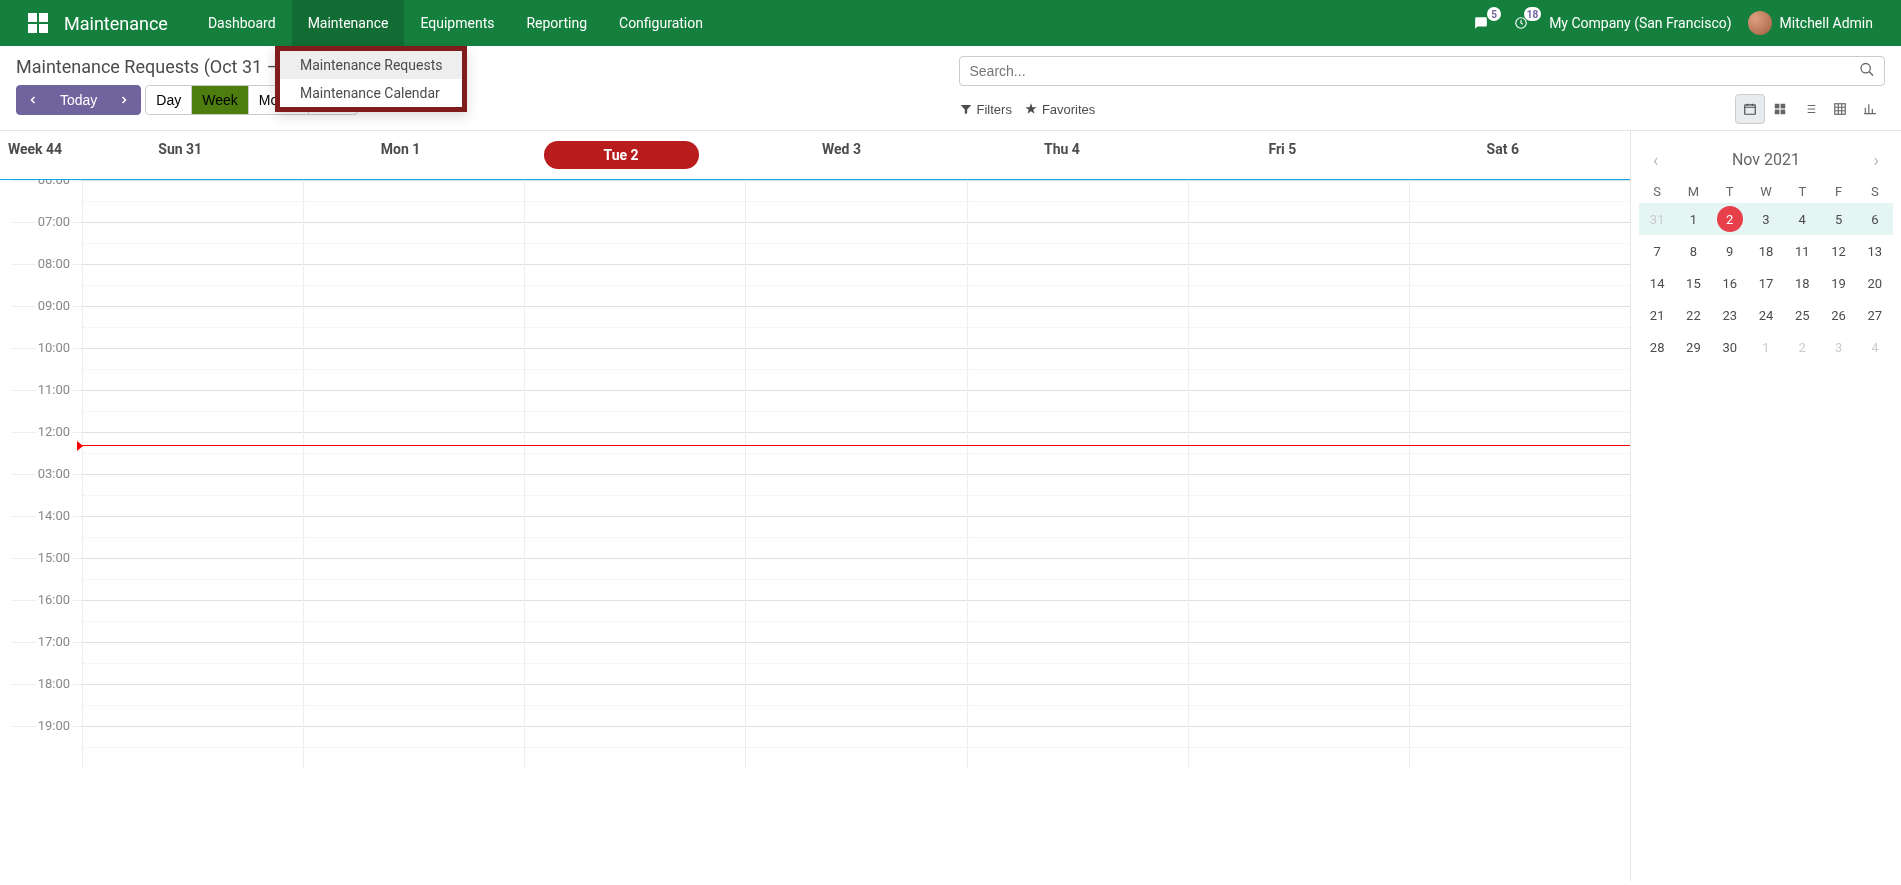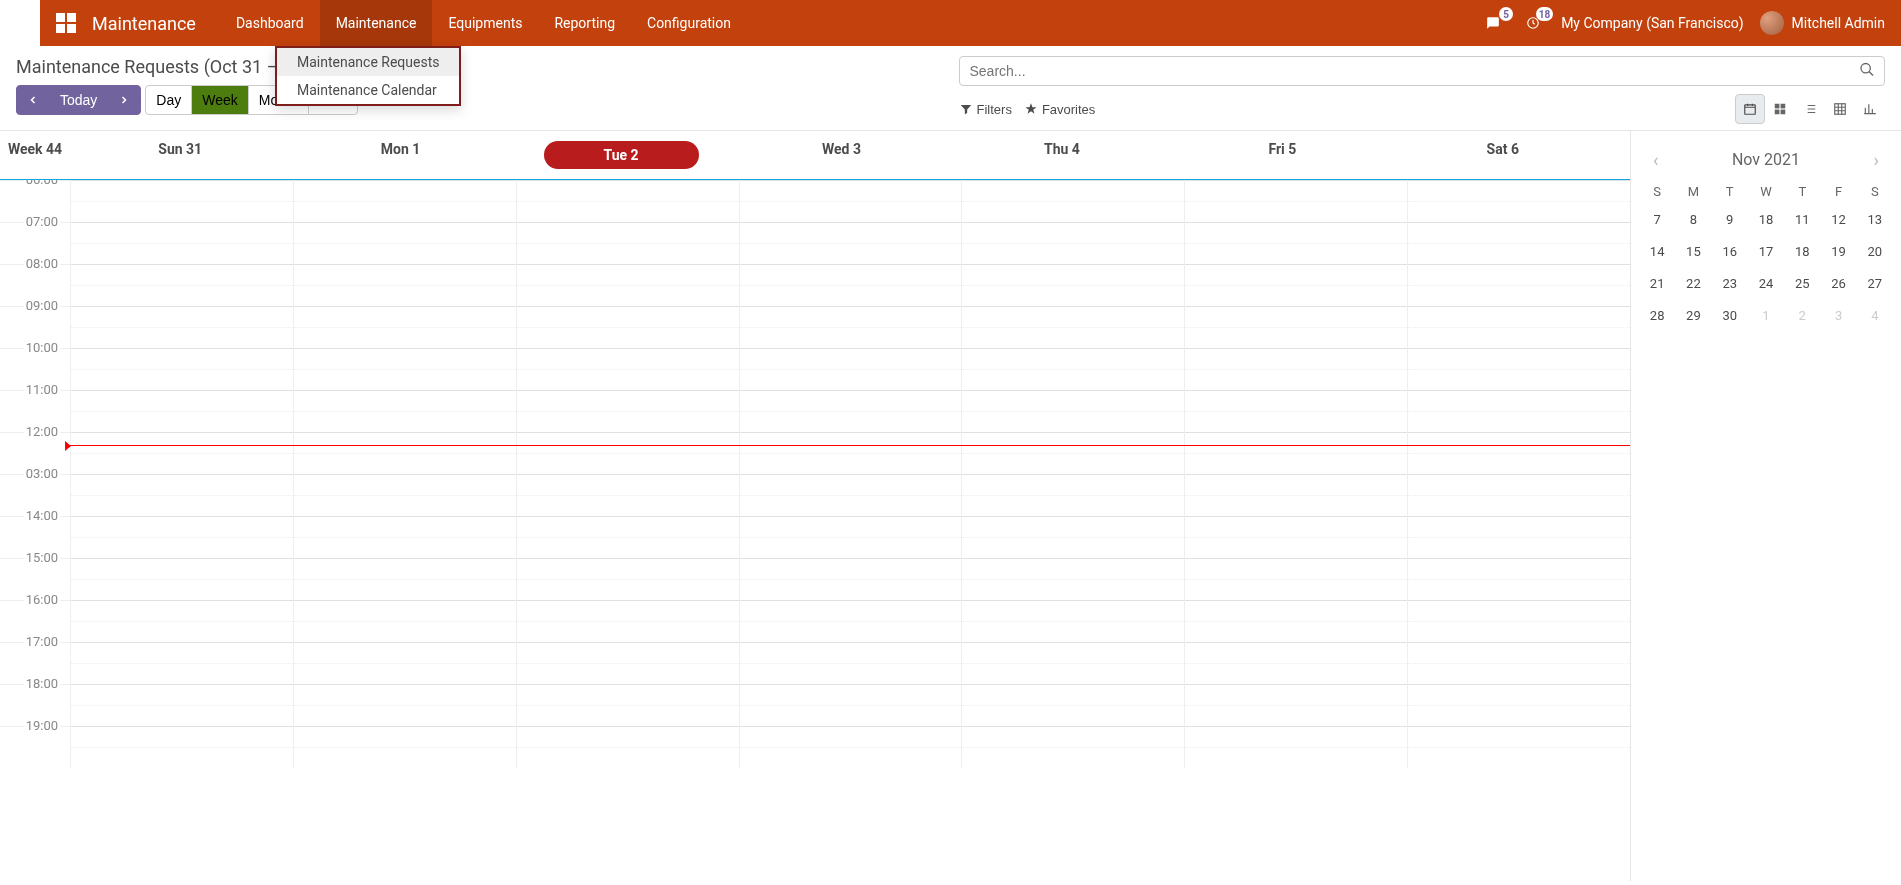--- a/index.html
+++ b/index.html
@@ -1,33 +1,33 @@
 <!DOCTYPE html>
 <html><head>
   <meta charset="utf-8">
   <style>
     * { box-sizing: border-box; margin: 0; padding: 0; }
     body { font-family: -apple-system, BlinkMacSystemFont, "Segoe UI", Roboto, Helvetica, Arial, sans-serif; font-size: 14px; color: #4c4c4c; background: #fff; overflow: hidden; }
     
     
-    .navbar { background: #c2410c; color: #fff; height: 46px; display: flex; align-items: center; padding: 0 16px; margin-left: 40px; }
+    .navbar { background: #15803d; color: #fff; height: 46px; display: flex; align-items: center; padding: 0 28px; }
     .navbar-home-icon { width: 20px; height: 20px; display: flex; flex-wrap: wrap; gap: 2px; margin-right: 16px; cursor: pointer; }
     .navbar-home-icon span { width: 9px; height: 9px; background: #fff; display: block; }
     .navbar-brand { font-size: 18px; font-weight: 400; margin-right: 24px; }
     .navbar-menu { display: flex; }
     .navbar-item { padding: 0 16px; height: 61px; display: flex; align-items: center; cursor: pointer; font-size: 14px; position: relative; }
     .navbar-item.active { background: rgba(0,0,0,0.15); }
     .navbar-right { margin-left: auto; display: flex; align-items: center; gap: 16px; }
     .nav-badge-wrap { position: relative; cursor: pointer; width: 24px; height: 24px; display:flex; align-items:center; justify-content:center;}
     .nav-badge { position: absolute; top: -4px; right: -8px; background: #fff; color: #71639e; border-radius: 10px; min-width: 14px; height: 14px; font-size: 10px; font-weight: bold; display: flex; align-items: center; justify-content: center; padding: 0 3px; }
     .avatar { width: 24px; height: 24px; border-radius: 50%; background: radial-gradient(circle at 30% 30%, #e0a080, #a06040); }
     .navbar-user { display: flex; align-items: center; gap: 8px; cursor: pointer; }
     
     
-    .dropdown { position: absolute; top: 46px; left: 275px; background: #fff; border: 2px solid #7f1d1d; box-shadow: 0 4px 12px rgba(0,0,0,0.15); min-width: 180px; z-index: 1000; }
+    .dropdown { position: absolute; top: 46px; left: 275px; background: #fff; border: 5px solid #7f1d1d; box-shadow: 0 4px 12px rgba(0,0,0,0.15); min-width: 180px; z-index: 1000; }
     .dropdown-item { padding: 6px 20px; cursor: pointer; font-size: 14px; }
     .dropdown-item:hover, .dropdown-item.hover { background: #eee; }
     
     
     .control-panel { display: flex; padding: 10px 16px 0; gap: 16px; border-bottom: 1px solid #e5e5e5; flex-wrap: wrap; }
     .cp-left { flex: 1; }
     .cp-right { flex: 1; }
     .breadcrumb { font-size: 18px; color: #4c4c4c; margin-bottom: 8px; }
     .search-input { width: 100%; border: 1px solid #ccc; border-radius: 4px; padding: 6px 32px 6px 10px; font-size: 14px; }
     .search-wrap { position: relative; margin-bottom: 8px; }
@@ -53,21 +53,21 @@
     .calendar-sidebar { width: 270px; padding: 12px 8px; }
     
     
     .cal-header { display: flex; border-bottom: 1px solid #0ea5e9; padding: 6px 0;}
     .cal-header-week { width: 70px; text-align: center; font-weight: bold; font-size: 14px; padding: 4px 0;}
     .cal-header-day { flex: 1; text-align: center; font-weight: bold; font-size: 14px; padding: 4px 0; }
     .cal-header-day.today span { background: #b91c1c; color: #fff; border-radius: 20px; padding: 6px 60px; display: inline-block; }
     .cal-scrollbar-space { width: 17px; }
     
     
-    .cal-body { flex: 1; overflow-y: scroll; position: relative; }
+    .cal-body { flex: 1; overflow-y: scroll; position: relative; margin-left: 12px; }
     .cal-grid { display: flex; position: relative; }
     .cal-time-col { width: 70px; }
     .cal-time-slot { height: 42px; text-align: right; padding-right: 10px; font-size: 13px; color: #888; border-top: 1px solid #eee; position: relative; }
     .cal-time-slot span { position: relative; top: -9px; background: #fff; padding: 0 2px;}
     .cal-day-cols { flex: 1; display: flex; position: relative; }
     .cal-day-col { flex: 1; border-left: 1px solid #eee; }
     .cal-day-col .slot { height: 21px; border-top: 1px dotted #eee; }
     .cal-day-col .slot.hour { border-top: 1px solid #e0e0e0; }
     .now-line { position: absolute; left: 0; right: 0; height: 1px; background: red; z-index: 5; }
     .now-line::before { content: ''; position: absolute; left: -5px; top: -4px; width: 0; height: 0; border-top: 5px solid transparent; border-bottom: 5px solid transparent; border-left: 6px solid red; }
@@ -478,20 +478,29 @@
             <th>S</th>
             <th>M</th>
             <th>T</th>
             <th>W</th>
             <th>T</th>
             <th>F</th>
             <th>S</th>
           </tr>
         </thead>
       <tbody id="mini-cal-body">
+          <tr class="current-week">
+            <td class="other"><span>31</span></td>
+            <td><span>1</span></td>
+            <td class="today"><span>2</span></td>
+            <td><span>3</span></td>
+            <td><span>4</span></td>
+            <td><span>5</span></td>
+            <td><span>6</span></td>
+          </tr>
           <tr>
             <td><span>7</span></td>
             <td><span>8</span></td>
             <td><span>9</span></td>
             <td><span>18</span></td>
             <td><span>11</span></td>
             <td><span>12</span></td>
             <td><span>13</span></td>
           </tr>
           <tr>

